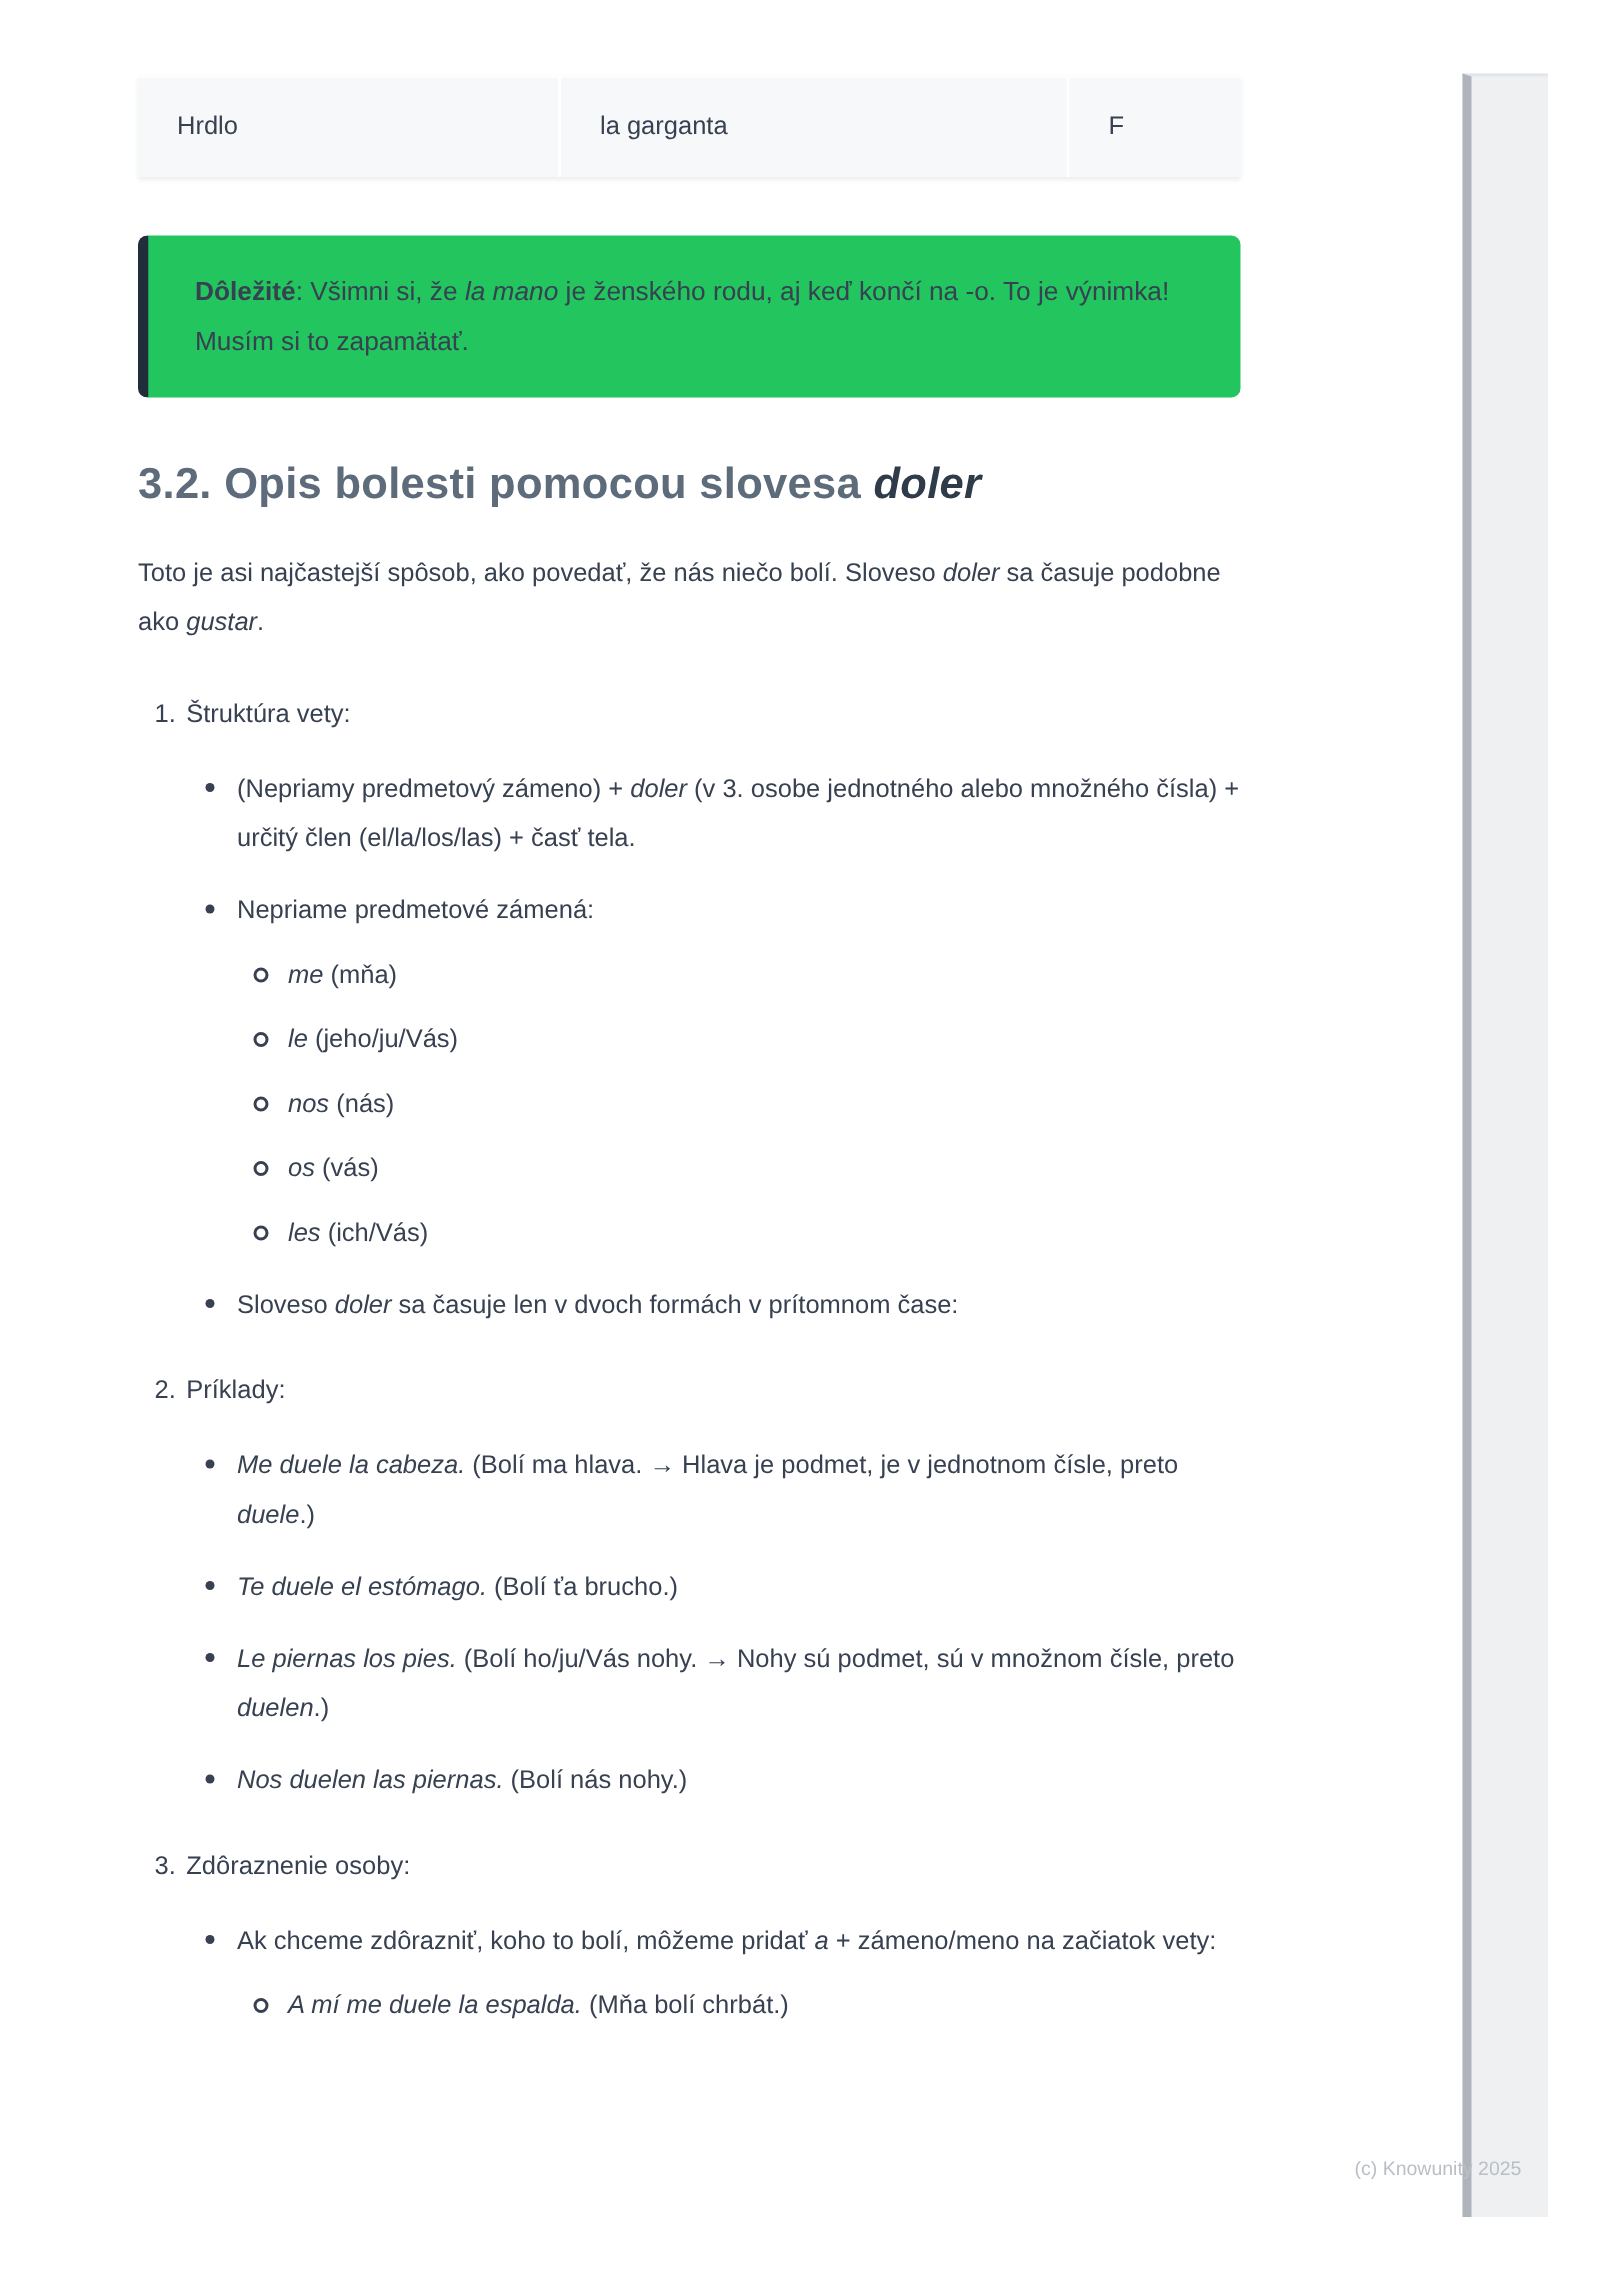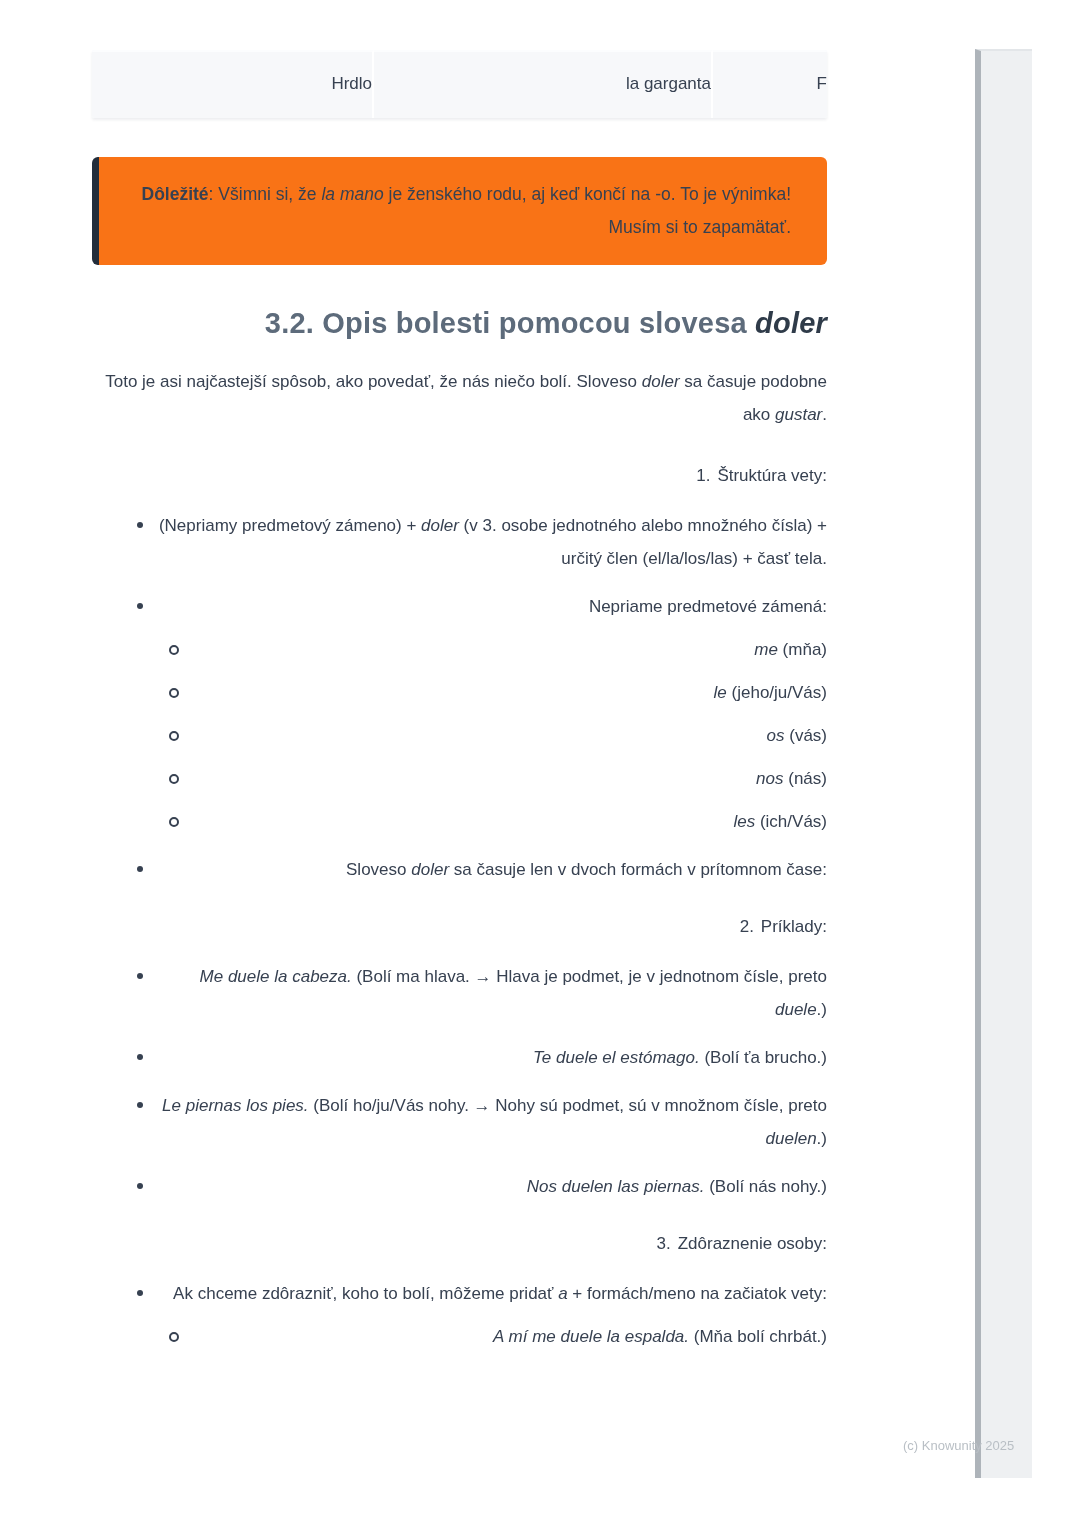--- a/index.html
+++ b/index.html
@@ -8,21 +8,20 @@
     position: relative;
     background: #ffffff;
     font-family: "Liberation Sans", "DejaVu Sans", sans-serif;
     color: #374151;
     overflow: hidden;
   }
   .content {
     position: absolute;
     left: 92px; top: 0;
     width: 735px;
-    text-align: right;
   }
   
   .vocab-row {
     margin-top: 50px;
     display: flex;
     height: 68px;
     box-shadow: 0 2px 3px rgba(30,41,59,0.08);
     border-radius: 2px;
     overflow: hidden;
   }
@@ -34,21 +33,21 @@
     font-size: 17px;
     padding-left: 26px;
     color: #374151;
   }
   .cell.c1 { width: 282px; border-right: 2px solid #ffffff; }
   .cell.c2 { width: 339px; border-right: 2px solid #ffffff; }
   .cell.c3 { width: 114px; }
   
   .callout {
     margin-top: 39px;
-    background: #f97316;
+    background: #22c55e;
     border-left: 7px solid #222d3b;
     border-radius: 6px;
     box-sizing: border-box;
     padding: 21px 36px 21px 31px;
     font-size: 17.5px;
     line-height: 33px;
   }
   
   .heading {
     margin: 40px 0 0 0;
@@ -145,34 +144,34 @@
   <h2 class="heading"><span>3.2. Opis bolesti pomocou slovesa </span><span class="i b">doler</span></h2>
 
   <p class="intro"><span>Toto je asi najčastejší spôsob, ako povedať, že nás niečo bolí. Sloveso </span><span class="i">doler</span><span> sa časuje podobne ako </span><span class="i">gustar</span><span>.</span></p>
 
   <ol class="main-list" id="main-list">
       <li><span class="num">1.</span><span class="num-label">Štruktúra vety:</span><ul class="l1">
           <li><span><span>(Nepriamy predmetový zámeno) + </span><span class="i">doler</span><span> (v 3. osobe jednotného alebo množného čísla) + určitý člen (el/la/los/las) + časť tela.</span></span></li>
           <li><span><span>Nepriame predmetové zámená:</span></span><ul class="l2">
               <li><span class="i">me</span><span> (mňa)</span></li>
               <li><span class="i">le</span><span> (jeho/ju/Vás)</span></li>
+              <li><span class="i">nos</span><span> (nás)</span></li>
               <li><span class="i">os</span><span> (vás)</span></li>
-              <li><span class="i">nos</span><span> (nás)</span></li>
               <li><span class="i">les</span><span> (ich/Vás)</span></li>
             </ul></li>
           <li><span><span>Sloveso </span><span class="i">doler</span><span> sa časuje len v dvoch formách v prítomnom čase:</span></span></li>
         </ul></li>
       <li><span class="num">2.</span><span class="num-label">Príklady:</span><ul class="l1">
           <li><span><span class="i">Me duele la cabeza.</span><span> (Bolí ma hlava. → Hlava je podmet, je v jednotnom čísle, preto </span><span class="i">duele</span><span>.)</span></span></li>
           <li><span><span class="i">Te duele el estómago.</span><span> (Bolí ťa brucho.)</span></span></li>
           <li><span><span class="i">Le piernas los pies.</span><span> (Bolí ho/ju/Vás nohy. → Nohy sú podmet, sú v množnom čísle, preto </span><span class="i">duelen</span><span>.)</span></span></li>
           <li><span><span class="i">Nos duelen las piernas.</span><span> (Bolí nás nohy.)</span></span></li>
         </ul></li>
       <li><span class="num">3.</span><span class="num-label">Zdôraznenie osoby:</span><ul class="l1">
-          <li><span><span>Ak chceme zdôrazniť, koho to bolí, môžeme pridať </span><span class="i">a</span><span> + formách/meno na začiatok vety:</span></span><ul class="l2">
+          <li><span><span>Ak chceme zdôrazniť, koho to bolí, môžeme pridať </span><span class="i">a</span><span> + zámeno/meno na začiatok vety:</span></span><ul class="l2">
               <li><span class="i">A mí me duele la espalda.</span><span> (Mňa bolí chrbát.)</span></li>
             </ul></li>
         </ul></li>
     </ol>
 
 </div>
 
 <div class="side-panel"></div>
 
 <div class="watermark">(c) Knowunity 2025</div>

